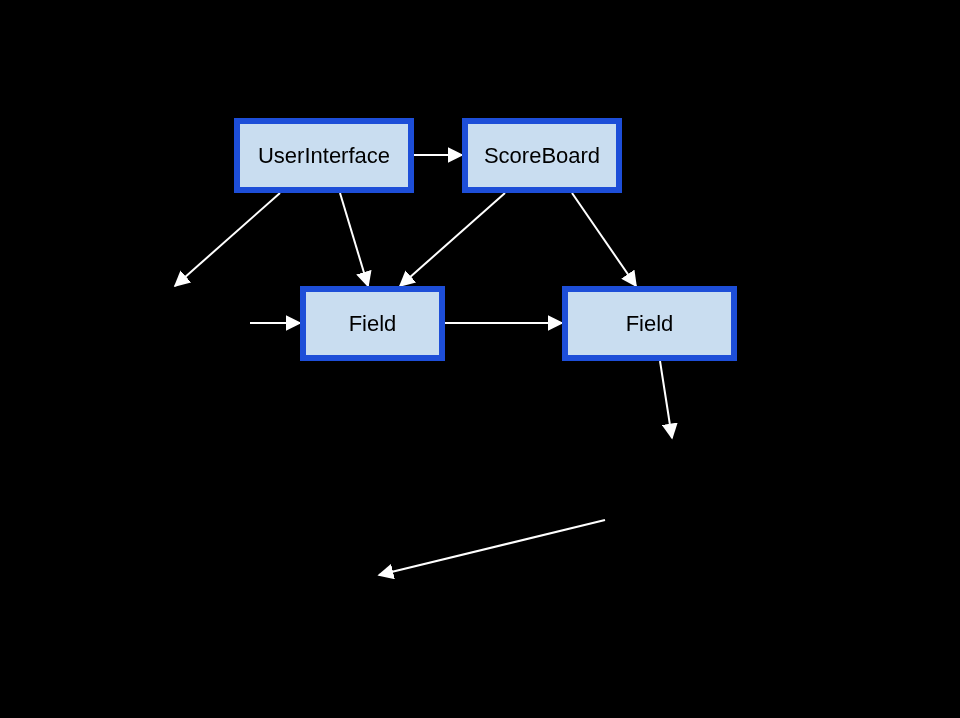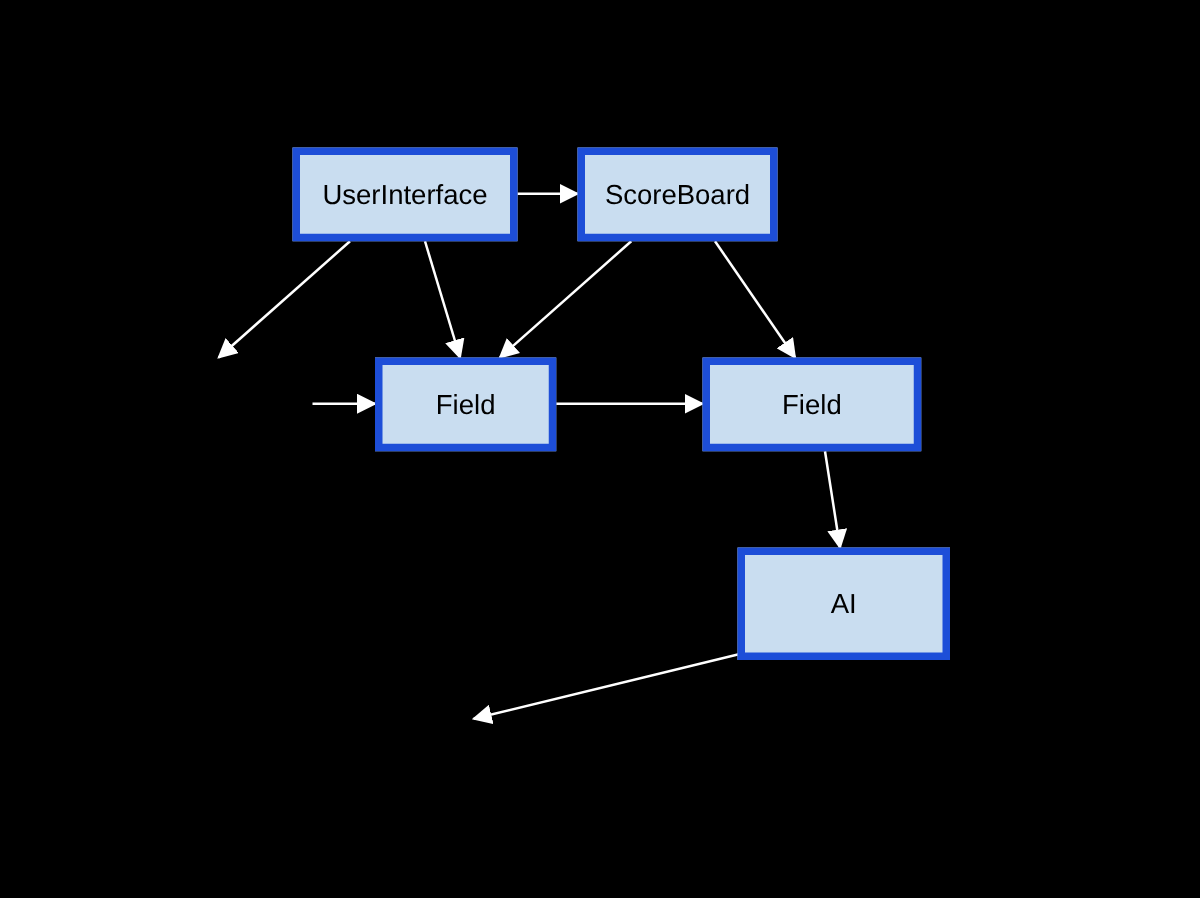--- a/index.html
+++ b/index.html
@@ -76,18 +76,15 @@
 
 
   <div class="node" style="left:300px; top:286px; width:145px; height:75px;">
     <span>Field</span>
   </div>
 
   <div class="node" style="left:562px; top:286px; width:175px; height:75px;">
     <span>Field</span>
   </div>
 
-  <div class="node" style="left:590px; top:438px; width:170px; height:90px;">
-    <span>AI</span>
-  </div>
 
 
 </div>
 
 </body></html>

